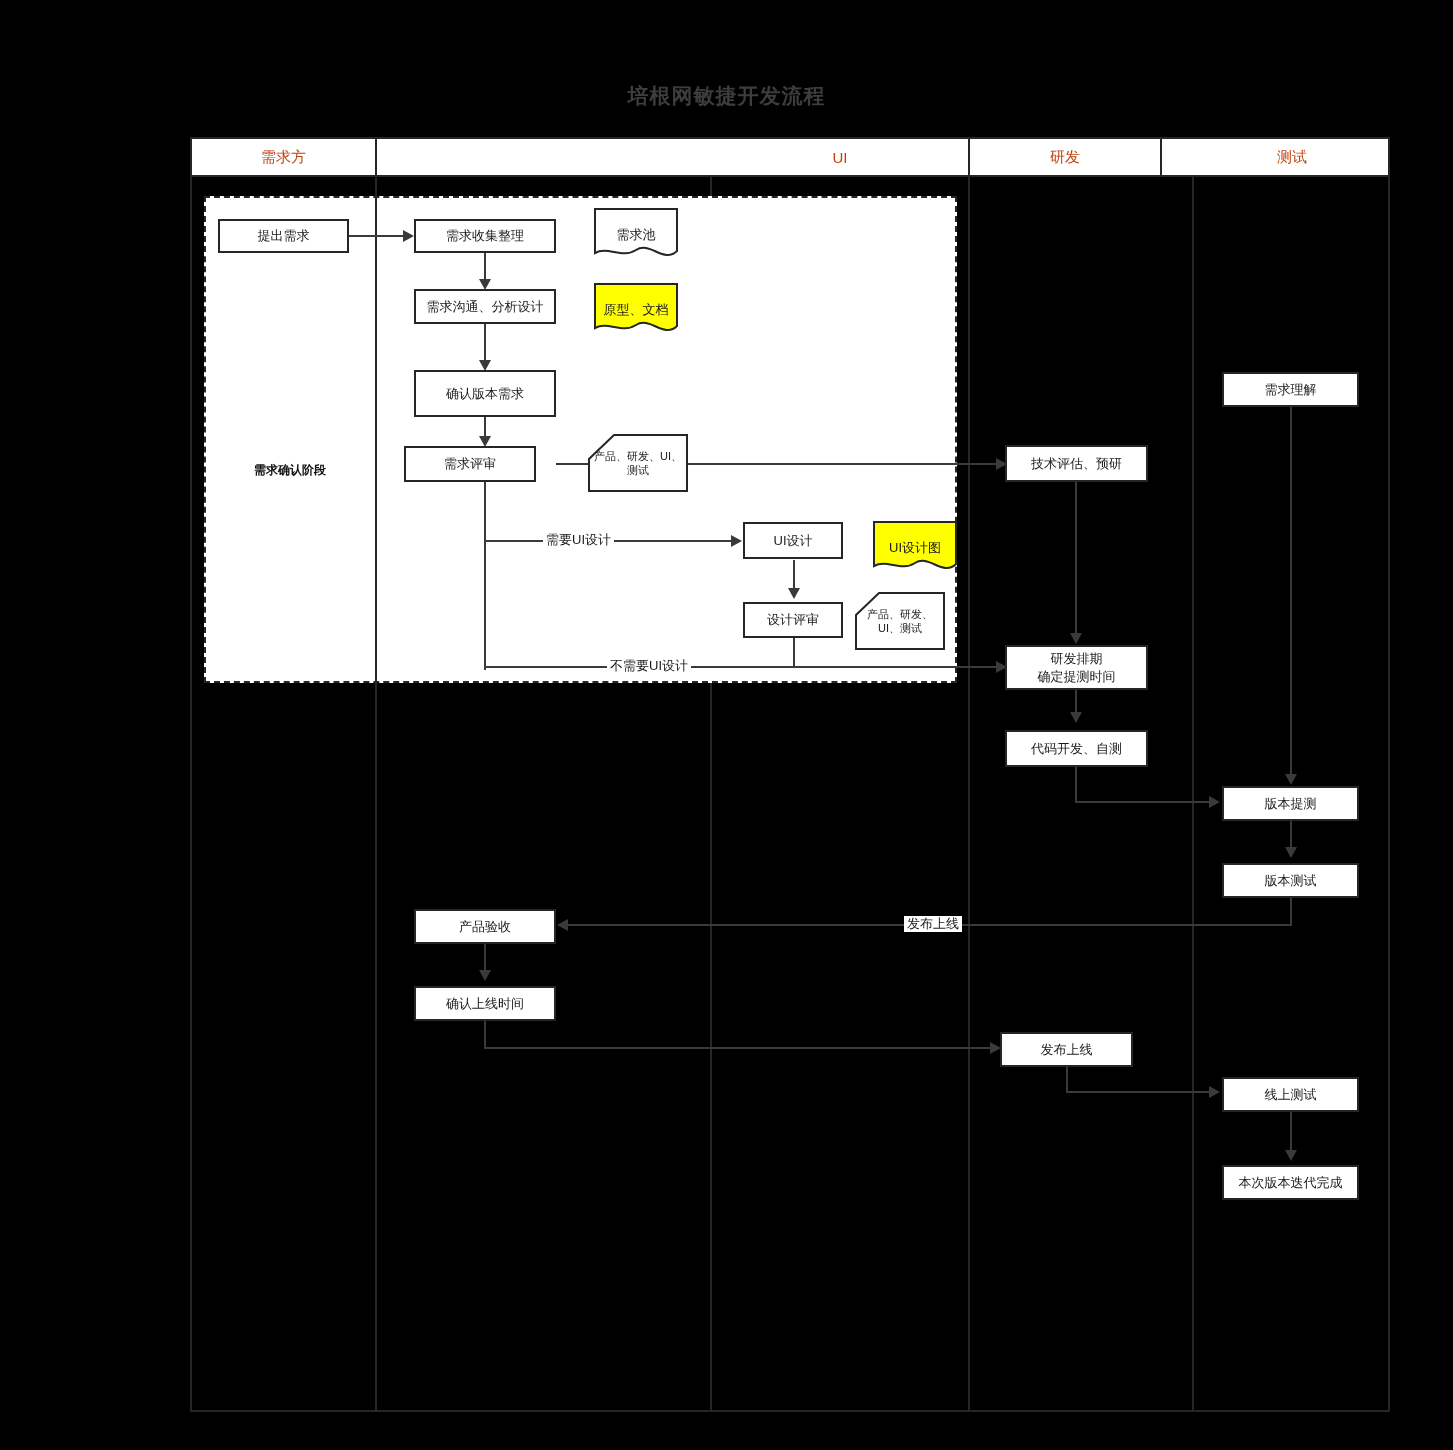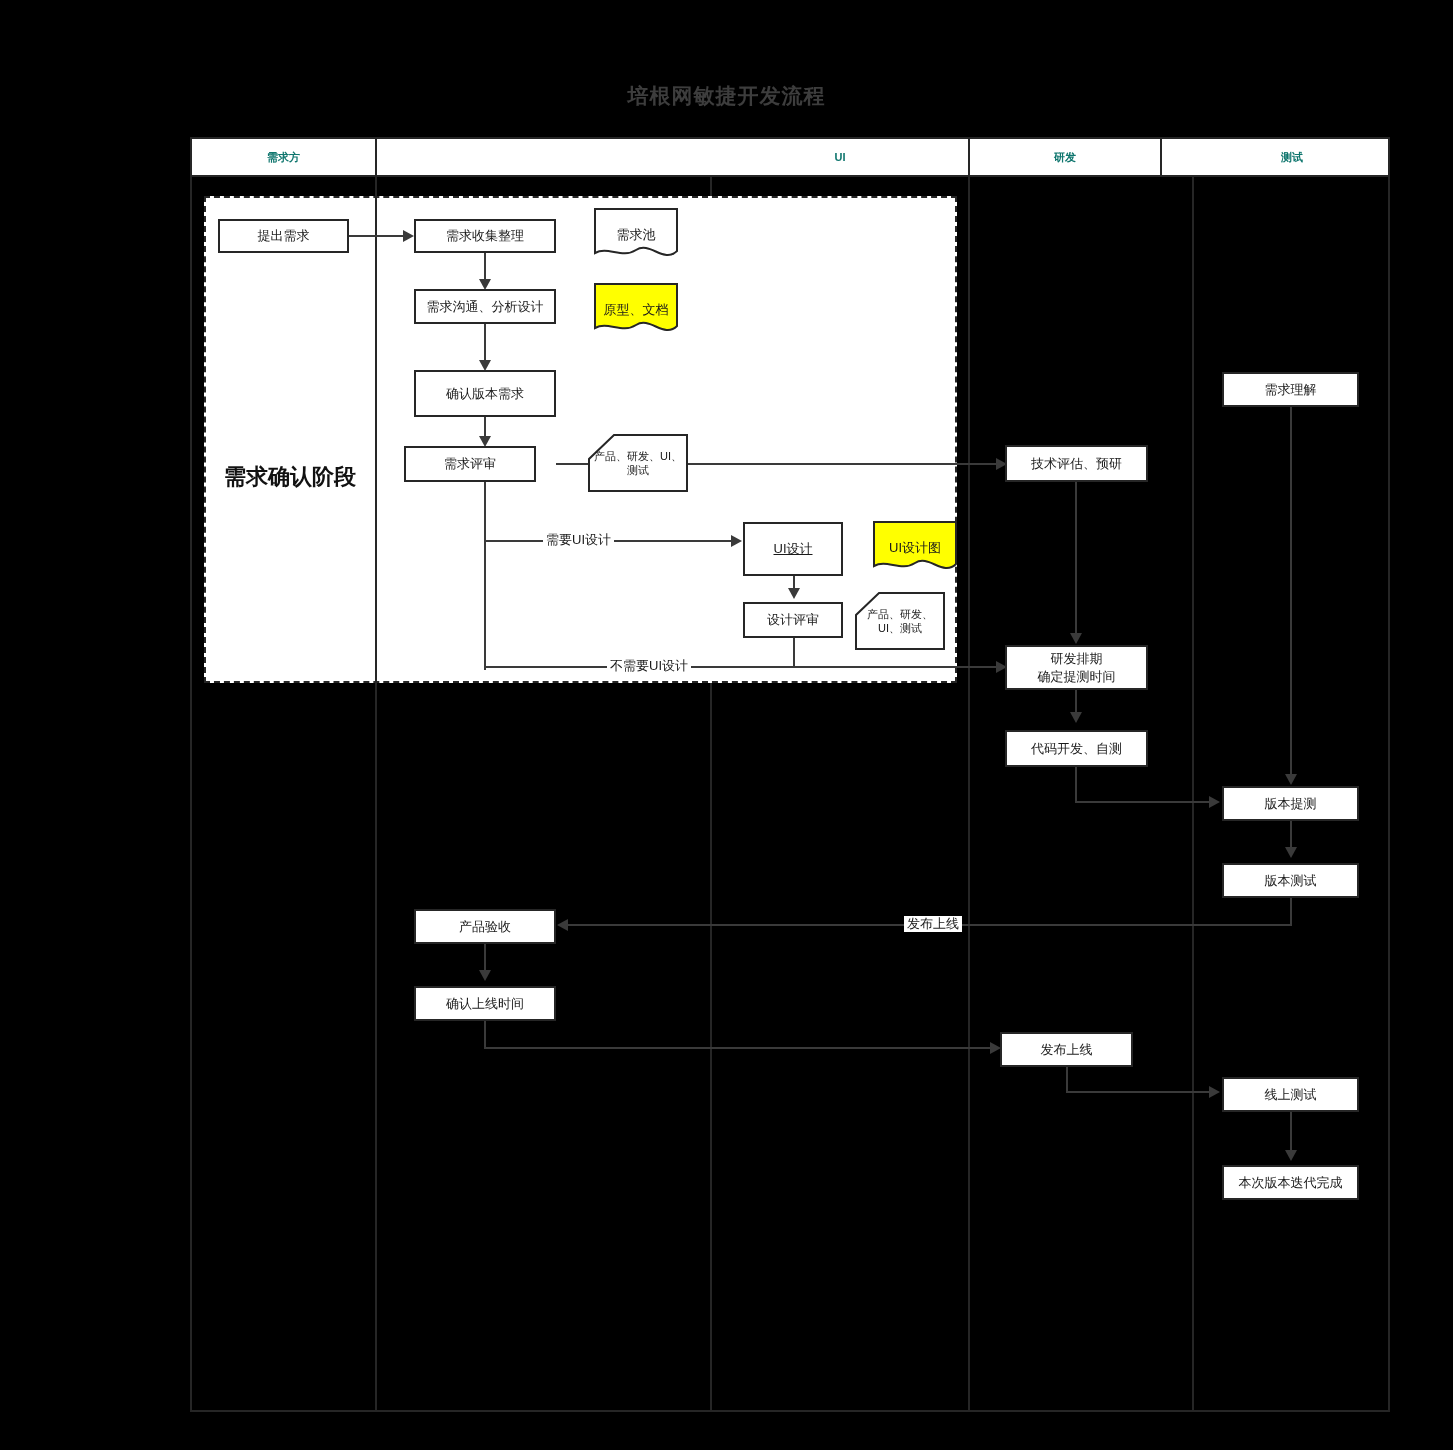--- a/index.html
+++ b/index.html
@@ -15,31 +15,31 @@
     font-size:21px;font-weight:bold;color:#3d3d3d;letter-spacing:1px;
   }
 
   
   .lane-frame{position:absolute;left:190px;top:137px;width:1200px;height:1275px;
     border:2px solid #262626;box-sizing:border-box;}
   .lane-header{position:absolute;left:190px;top:137px;width:1200px;height:40px;
     background:#ffffff;border:2px solid #262626;box-sizing:border-box;}
   .lane-head-cell{position:absolute;top:0;height:100%;
     display:flex;align-items:center;justify-content:center;
-    font-size:11px;font-weight:bold;color:#0f766e;
+    font-size:15px;font-weight:normal;color:#c2410c;
     border-right:2px solid #262626;box-sizing:border-box;}
   .lane-head-cell.last{border-right:none;}
   .lane-div{position:absolute;top:177px;width:2px;height:1235px;background:#262626;}
 
   
   .phase{position:absolute;left:204px;top:196px;width:753px;height:487px;
     background:#ffffff;border:2px dashed #262626;box-sizing:border-box;}
   .phase-div{position:absolute;top:196px;left:375px;width:2px;height:487px;background:#262626;}
   .phase-label{position:absolute;left:204px;top:462px;width:172px;text-align:center;
-    font-size:22px;font-weight:bold;color:#111;}
+    font-size:12px;font-weight:bold;color:#111;}
 
   
   .box{position:absolute;background:#ffffff;border:2px solid #262626;
     box-sizing:border-box;display:flex;align-items:center;justify-content:center;
     text-align:center;font-size:13px;line-height:1.35;color:#1a1a1a;}
 
   
   .doc{position:absolute;}
   .doc svg{position:absolute;left:0;top:0;}
   .doc .doc-txt{position:absolute;left:0;top:0;width:100%;
@@ -161,21 +161,21 @@
   <div class="box" style="left:218px;top:219px;width:131px;height:34px;">提出需求</div>
 
   <div class="box" style="left:414px;top:219px;width:142px;height:34px;">需求收集整理</div>
 
   <div class="box" style="left:414px;top:289px;width:142px;height:35px;">需求沟通、分析设计</div>
 
   <div class="box" style="left:414px;top:370px;width:142px;height:47px;">确认版本需求</div>
 
   <div class="box" style="left:404px;top:446px;width:132px;height:36px;">需求评审</div>
 
-  <div class="box" style="left:743px;top:522px;width:100px;height:54px;text-decoration:underline;">UI设计</div>
+  <div class="box" style="left:743px;top:522px;width:100px;height:37px;">UI设计</div>
 
   <div class="box" style="left:743px;top:602px;width:100px;height:36px;">设计评审</div>
 
   <div class="box" style="left:1005px;top:445px;width:143px;height:37px;">技术评估、预研</div>
 
   <div class="box" style="left:1005px;top:645px;width:143px;height:45px;flex-direction:column;">
     <span>研发排期</span>
     <span>确定提测时间</span>
   </div>
 

